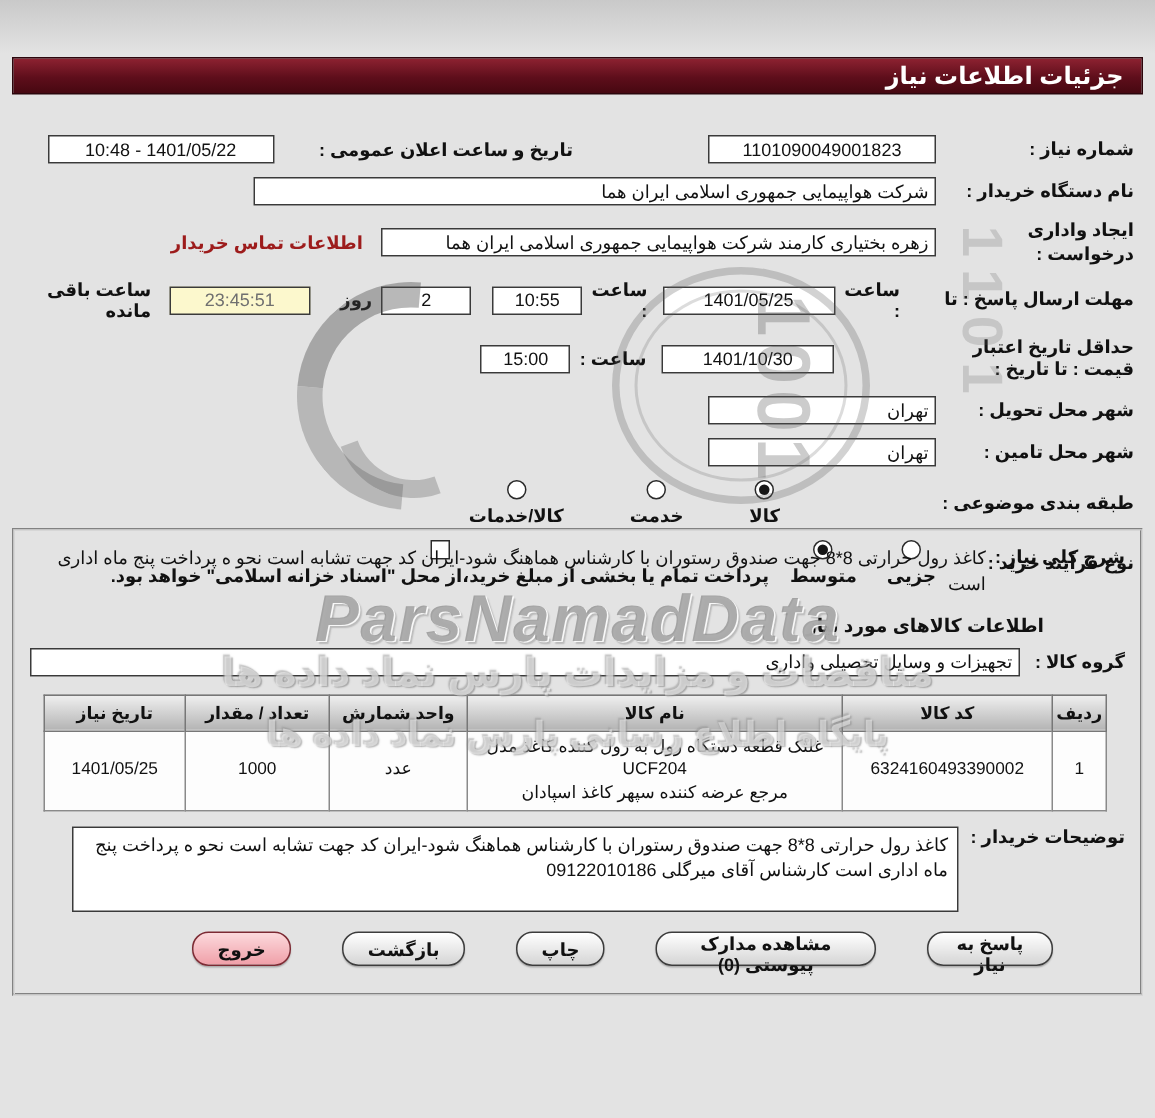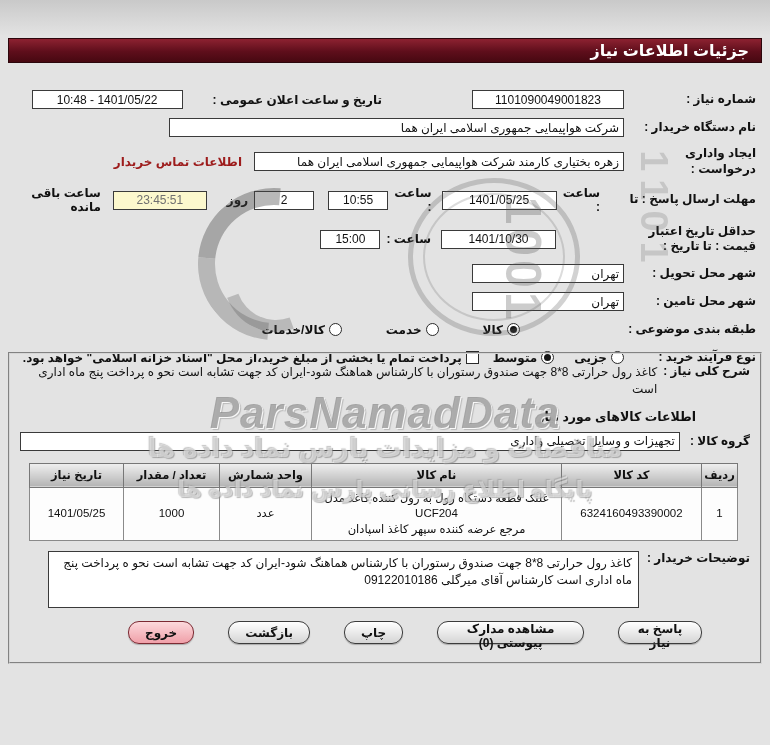--- a/index.html
+++ b/index.html
@@ -25,21 +25,21 @@
   .yellow{background:#fcf8cd;color:#707070;}
   .link{color:#9d1c1c;font-weight:bold;cursor:pointer;white-space:nowrap;}
   .mr6{margin-right:6px}.mr8{margin-right:12px}.mr10{margin-right:10px}.mr14{margin-right:14px}
   .mr20{margin-right:20px}.mr24{margin-right:24px}.mr30{margin-right:30px}
   .mr44{margin-right:44px}.mr68{margin-right:68px}.mr70{margin-right:104px}.mr90{margin-right:90px}
 
   .radio{width:11px;height:11px;border:1px solid #2a2a2a;border-radius:50%;background:#fff;position:relative;
          flex-shrink:0;display:inline-block;}
   .radio.sel::after{content:"";position:absolute;top:2px;left:2px;right:2px;bottom:2px;border-radius:50%;background:#161616;}
   .chk{width:11px;height:11px;border:1px solid #2a2a2a;background:#fff;flex-shrink:0;display:inline-block;}
-  .opt{display:flex;align-items:center;gap:4px;font-weight:bold;}
+  .opt{display:flex;align-items:center;gap:4px;font-weight:bold;flex-direction:column;}
 
   .section{position:absolute;top:352px;left:8px;right:8px;height:312px;border:2px groove #d6d6d6;
            box-sizing:border-box;padding:8px 6px 0;}
   .srow{display:flex;font-size:12px;}
   .desc-row{margin:2px 4px 0;align-items:flex-start;}
   .slbl{font-weight:bold;flex-shrink:0;}
   .desc-text{flex:1;margin-right:6px;line-height:1.4;text-align:right;}
   .sec-title{font-weight:bold;font-size:12.5px;margin:11px 58px 8px 0;}
   .group-row{align-items:center;margin:0 4px;}
   .group-box{flex:1;margin-right:10px;justify-content:flex-start;}

